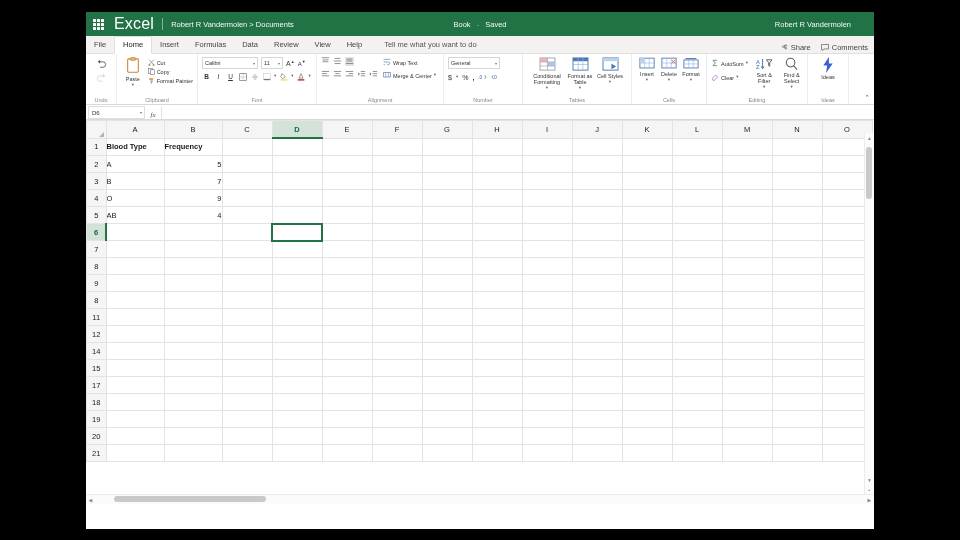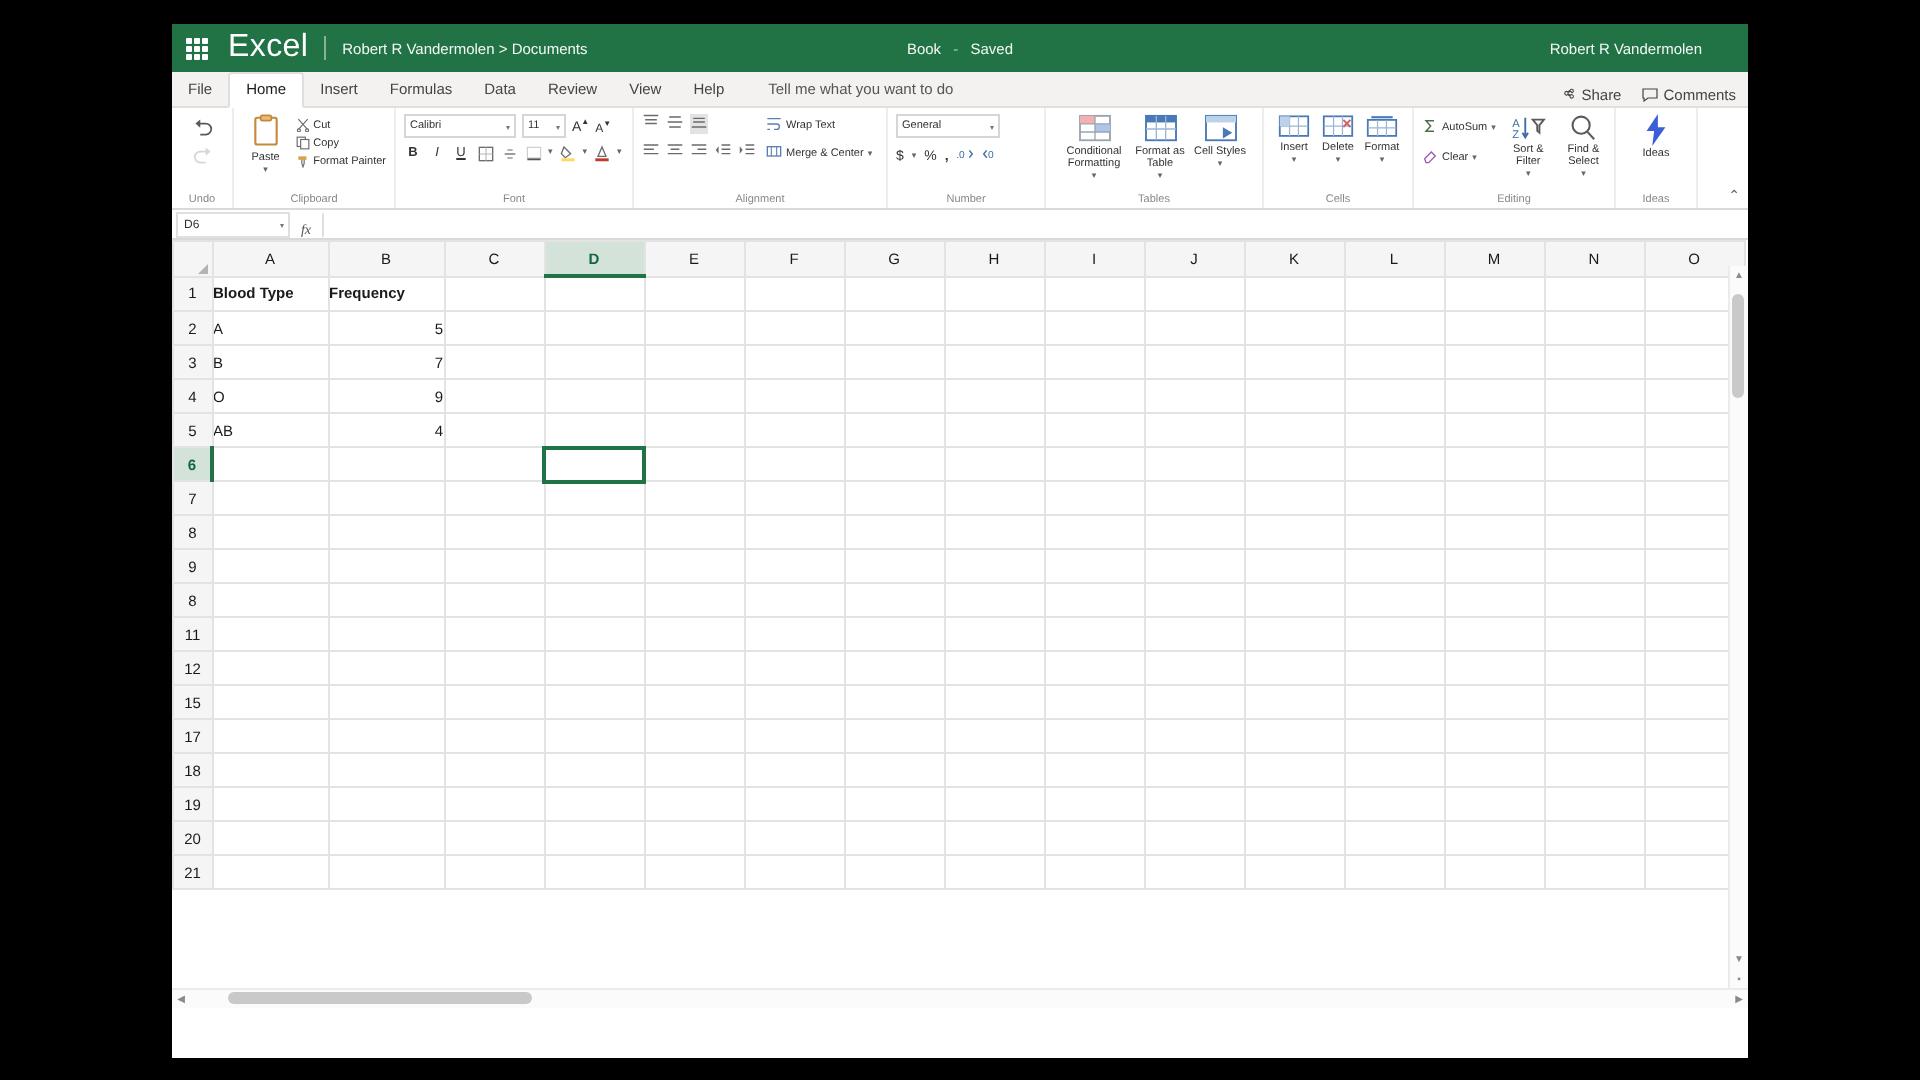--- a/index.html
+++ b/index.html
@@ -700,20 +700,38 @@
               <td class="cell"></td>
               <td class="cell"></td>
               <td class="cell"></td>
               <td class="cell"></td>
               <td class="cell"></td>
               <td class="cell"></td>
               <td class="cell"></td>
               <td class="cell"></td>
             </tr>
             <tr>
+              <td class="rowhead">14</td>
+              <td class="cell"></td>
+              <td class="cell"></td>
+              <td class="cell"></td>
+              <td class="cell"></td>
+              <td class="cell"></td>
+              <td class="cell"></td>
+              <td class="cell"></td>
+              <td class="cell"></td>
+              <td class="cell"></td>
+              <td class="cell"></td>
+              <td class="cell"></td>
+              <td class="cell"></td>
+              <td class="cell"></td>
+              <td class="cell"></td>
+              <td class="cell"></td>
+            </tr>
+            <tr>
               <td class="rowhead">15</td>
               <td class="cell"></td>
               <td class="cell"></td>
               <td class="cell"></td>
               <td class="cell"></td>
               <td class="cell"></td>
               <td class="cell"></td>
               <td class="cell"></td>
               <td class="cell"></td>
               <td class="cell"></td>

